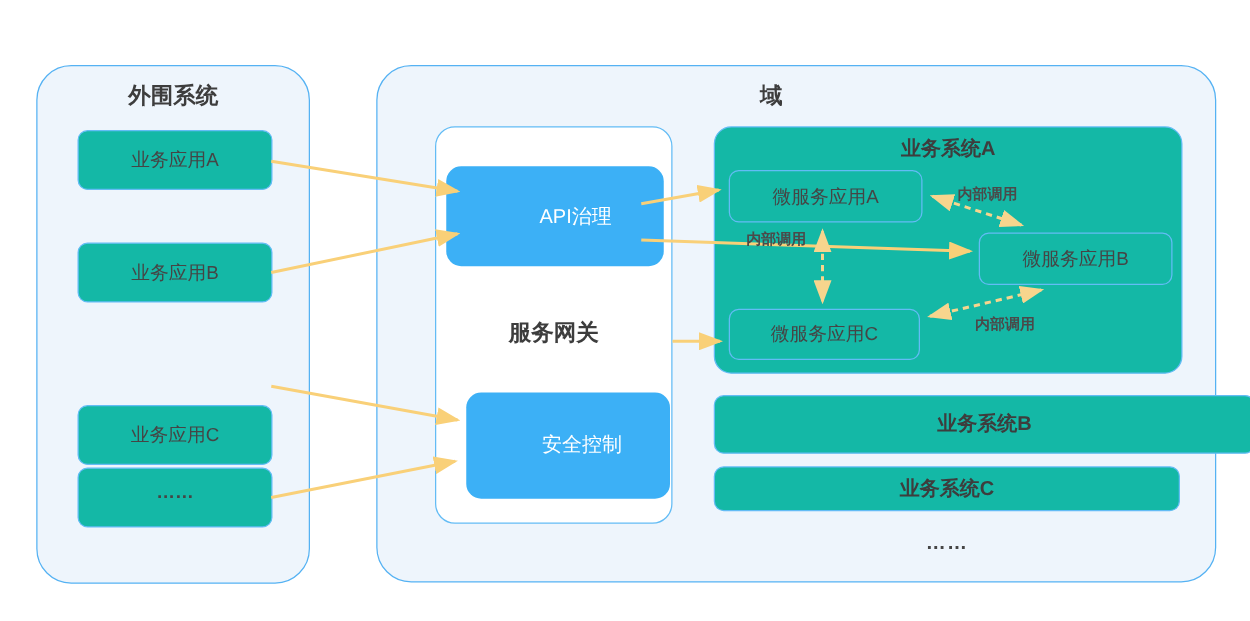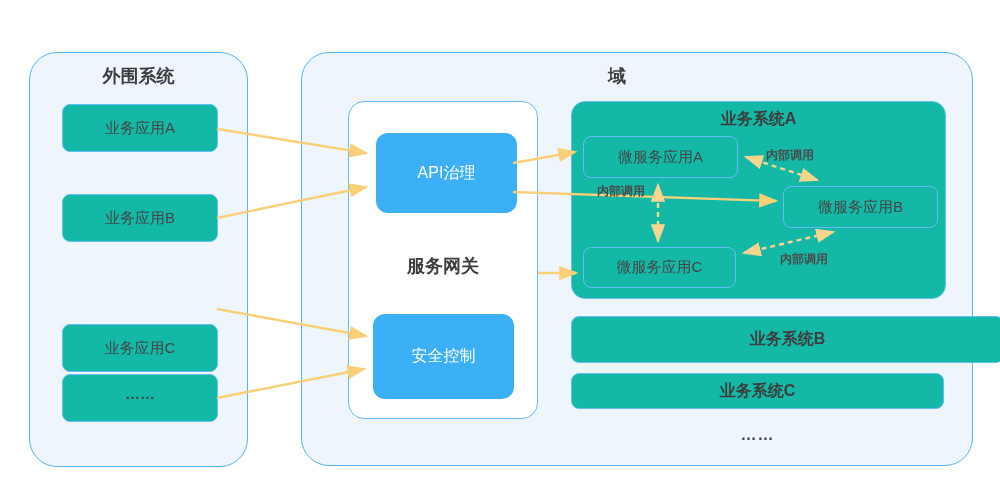--- a/index.html
+++ b/index.html
@@ -49,25 +49,25 @@
     <div class="white-box rbox" style="left:32px;top:321px;width:156px;height:48px;">
       <span class="dots-inline">……</span>
     </div>
   </div>
 
   <div class="panel" style="left:301px;top:52px;width:672px;height:414px;">
     <div class="panel-title" style="top:11px;padding-right:40px;">域</div>
 
     <div class="white-box bigbox" style="left:46px;top:48px;width:190px;height:318px;background:#fff;">
     </div>
-    <div class="blue-box" style="left:74px;top:80px;width:141px;height:80px;">
+    <div class="blue-box" style="left:55px;top:80px;width:141px;height:80px;padding-left:33px;">
       <span>API治理</span>
     </div>
     <div class="sub-title" style="left:46px;width:190px;right:auto;top:201px;font-size:18px;">服务网关</div>
-    <div class="blue-box" style="left:71px;top:261px;width:141px;height:85px;">
+    <div class="blue-box" style="left:71px;top:261px;width:141px;height:85px;padding-left:22px;">
       <span>安全控制</span>
     </div>
 
     <div class="white-box bigbox" style="left:269px;top:48px;width:375px;height:198px;border-radius:14px;"></div>
     <div class="sub-title" style="left:269px;right:auto;width:375px;top:56px;">业务系统A</div>
     <div class="white-box rbox" style="left:281px;top:83px;width:155px;height:42px;">
       <span>微服务应用A</span>
     </div>
     <div class="white-box rbox" style="left:481px;top:133px;width:155px;height:42px;">
       <span>微服务应用B</span>

